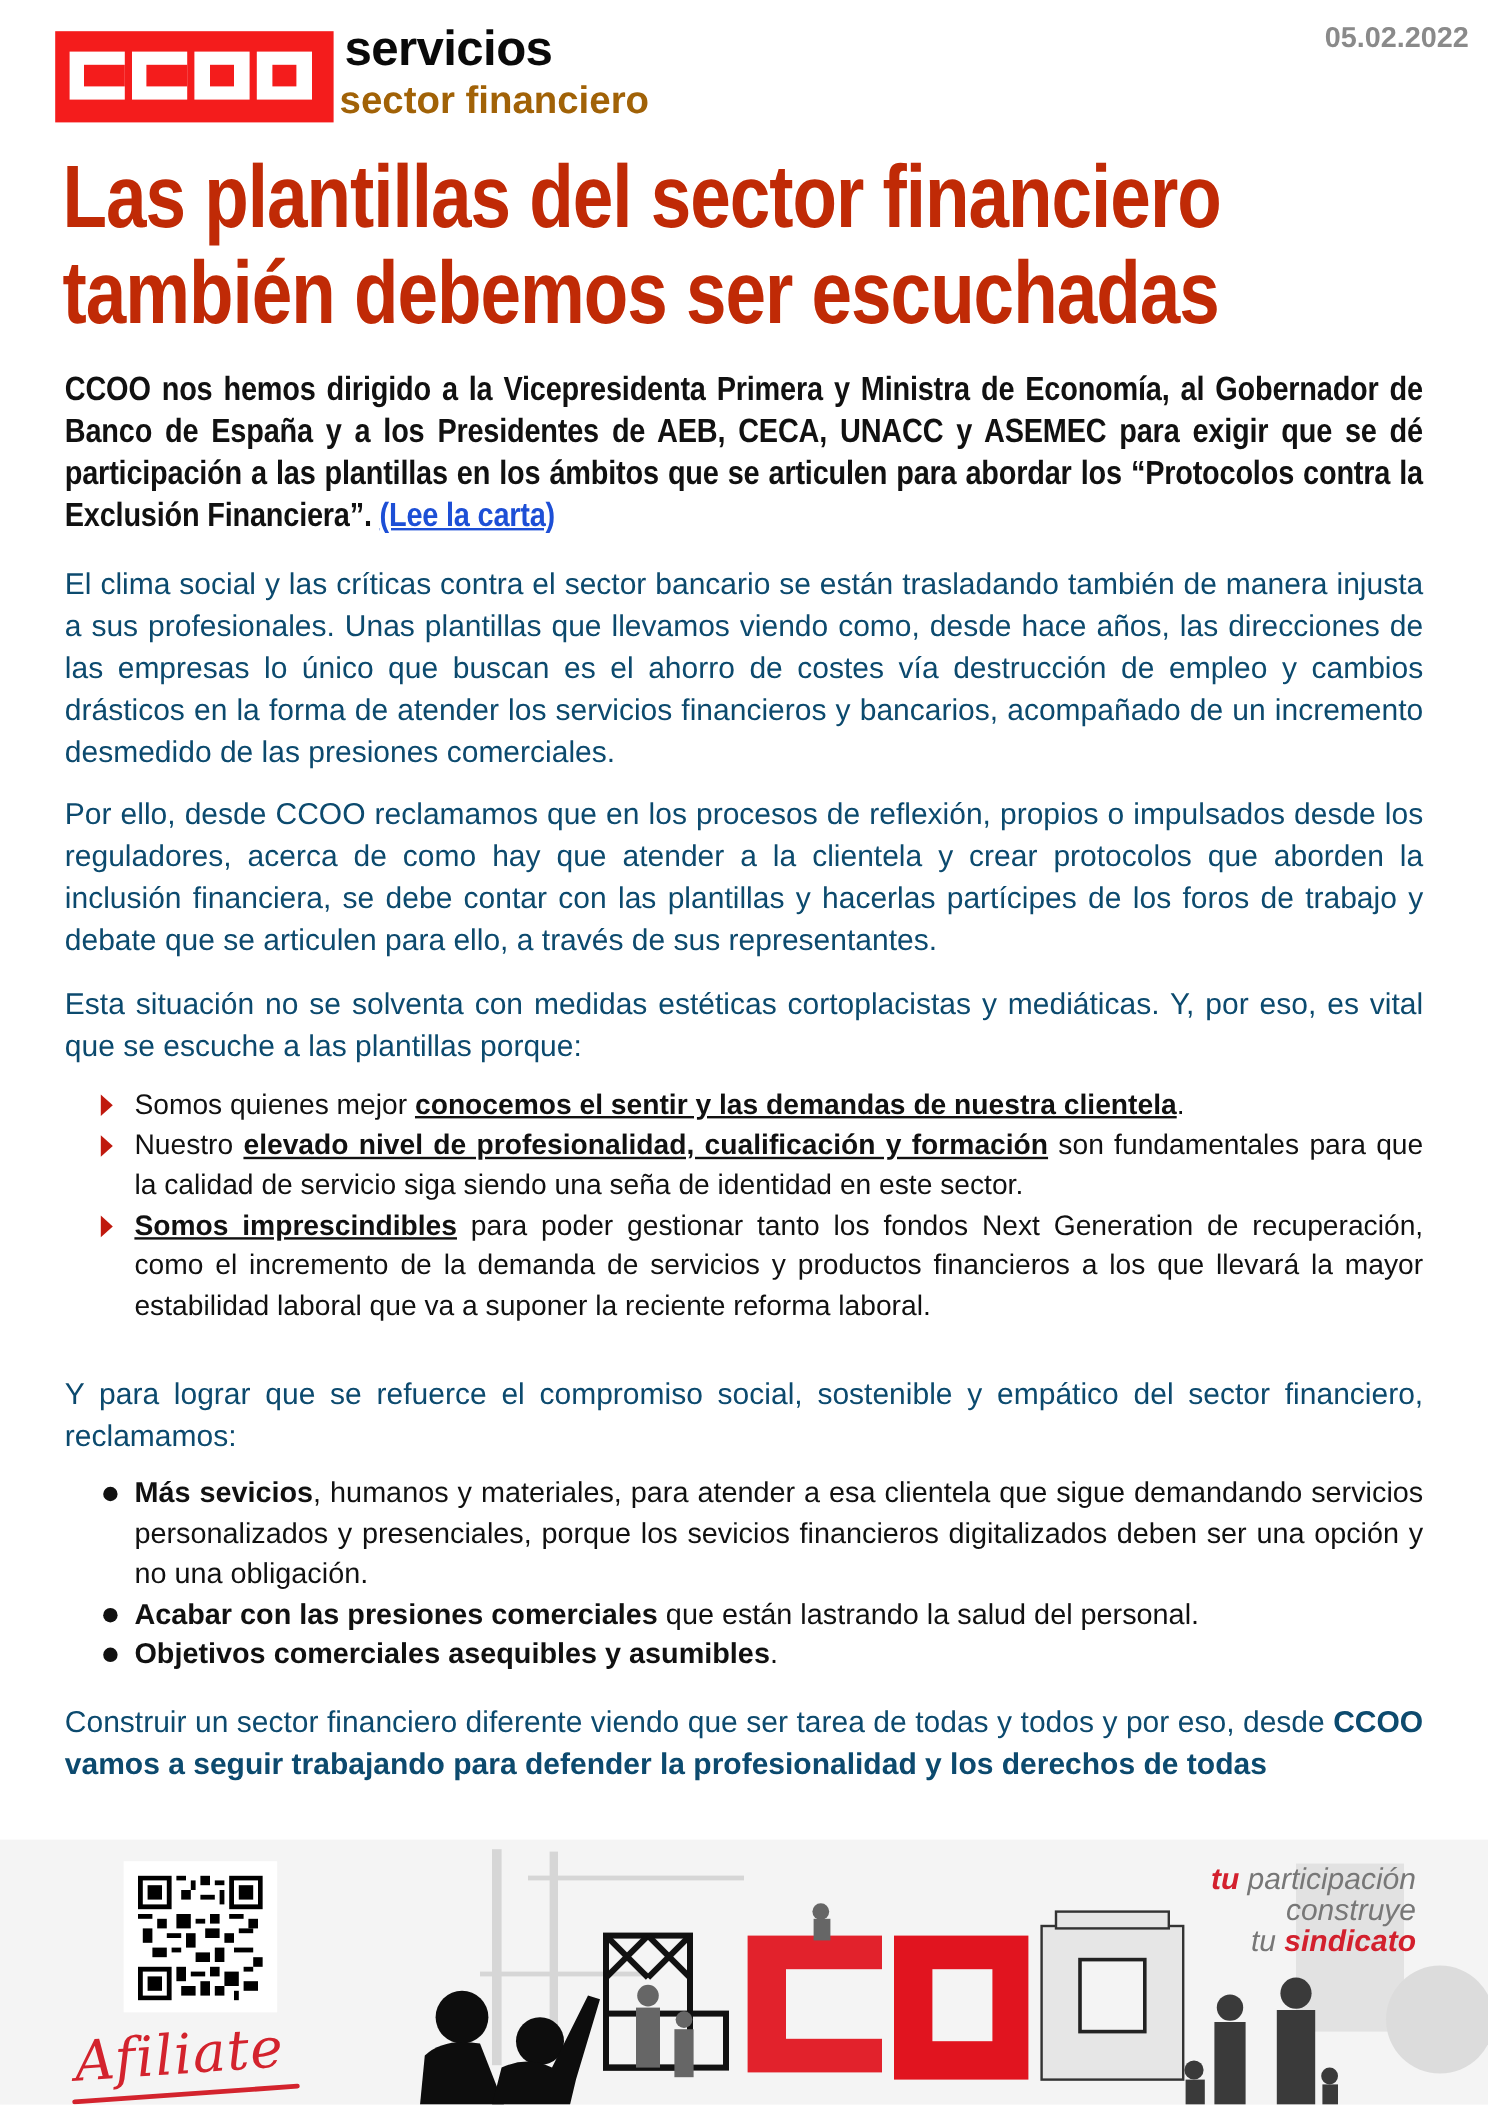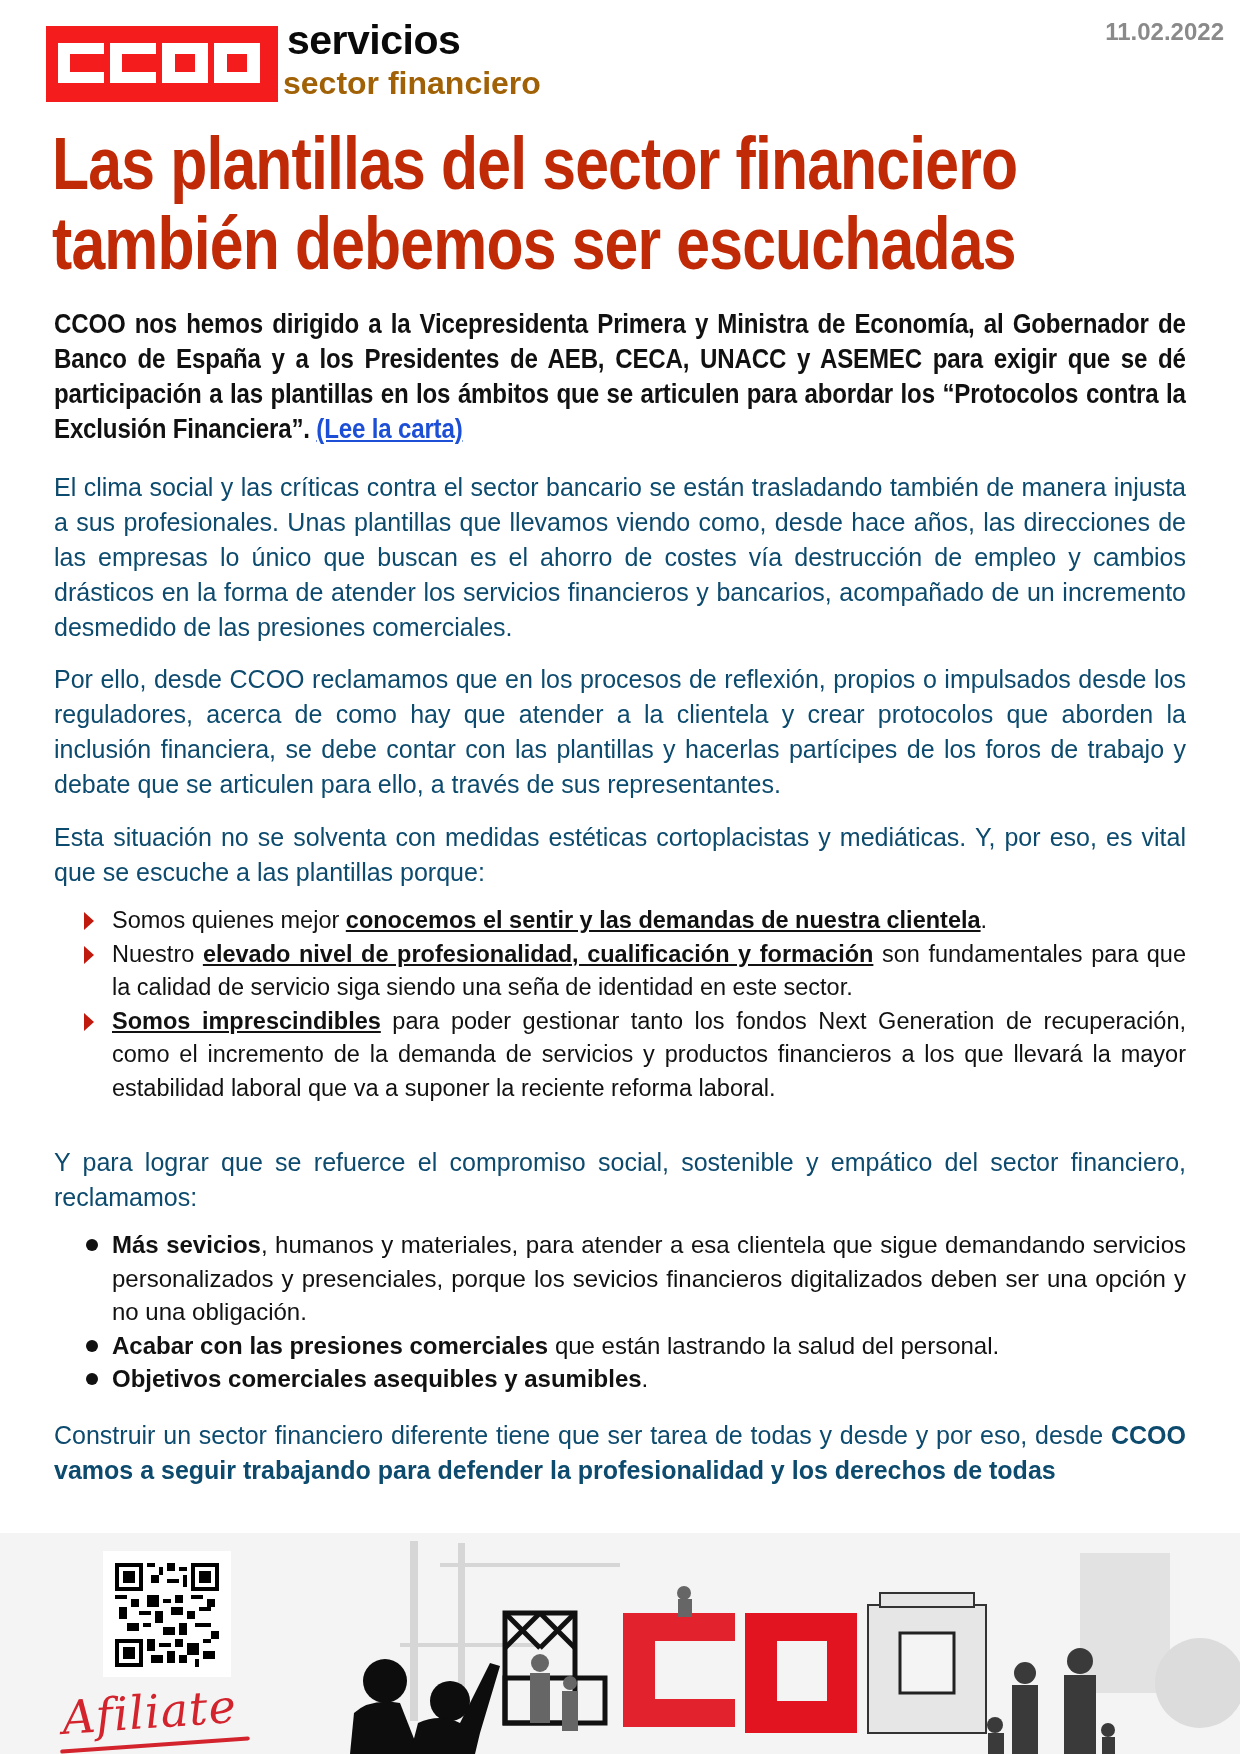--- a/index.html
+++ b/index.html
@@ -60,21 +60,21 @@
 <div class="logo-box" title="">
   <div class="logo-letters">
     <div class="logo-c"></div>
     <div class="logo-c"></div>
     <div class="logo-o"></div>
     <div class="logo-o"></div>
   </div>
 </div>
 <div class="brand-top">servicios</div>
 <div class="brand-sub">sector financiero</div>
-<div class="date">11.02.2022</div>
+<div class="date">05.02.2022</div>
 
 <div class="title">
   <div>Las plantillas del sector financiero</div>
   <div>también debemos ser escuchadas</div>
 </div>
 
 <div class="content lead">
   <span>CCOO nos hemos dirigido a la Vicepresidenta Primera y Ministra de Economía, al Gobernador de Banco de España y a los Presidentes de AEB, CECA, UNACC y ASEMEC para exigir que se dé participación a las plantillas en los ámbitos que se articulen para abordar los “Protocolos contra la Exclusión Financiera”. </span><a href="#">(Lee la carta)</a>
 </div>
 
@@ -108,21 +108,21 @@
     <span class="marker"></span>
     <b>Acabar con las presiones comerciales</b><span> que están lastrando la salud del personal.</span>
   </div>
   <div class="item">
     <span class="marker"></span>
     <b>Objetivos comerciales asequibles y asumibles</b><span>.</span>
   </div>
 </div>
 
 <div class="content para p5">
-  <span>Construir un sector financiero diferente tiene que ser tarea de todas y desde y por eso, desde </span><b>CCOO vamos a seguir trabajando para defender la profesionalidad y los derechos de todas</b>
+  <span>Construir un sector financiero diferente viendo que ser tarea de todas y todos y por eso, desde </span><b>CCOO vamos a seguir trabajando para defender la profesionalidad y los derechos de todas</b>
 </div>
 
 <div class="banner">
   <div class="qr">
     <svg width="104" height="104" viewBox="0 0 26 26">
       <rect x="0" y="0" width="7" height="7" fill="#000"></rect>
         <rect x="1" y="1" width="5" height="5" fill="#fff"></rect>
         <rect x="2" y="2" width="3" height="3" fill="#000"></rect>
       <rect x="19" y="0" width="7" height="7" fill="#000"></rect>
         <rect x="20" y="1" width="5" height="5" fill="#fff"></rect>
@@ -229,13 +229,18 @@
         <rect x="672" y="152" width="26" height="69"></rect>
       <circle cx="740" cy="128" r="13"></circle>
         <rect x="724" y="142" width="32" height="79"></rect>
       <circle cx="655" cy="192" r="8"></circle>
         <rect x="648" y="200" width="16" height="21"></rect>
       <circle cx="768" cy="197" r="7"></circle>
         <rect x="762" y="204" width="13" height="17"></rect>
     </g>
   </svg>
 
+  <div class="slogan">
+    <div><span class="r">tu</span><span> participación</span></div>
+    <div>construye</div>
+    <div><span>tu </span><span class="r">sindicato</span></div>
+  </div>
 </div>
 
 </body></html>

